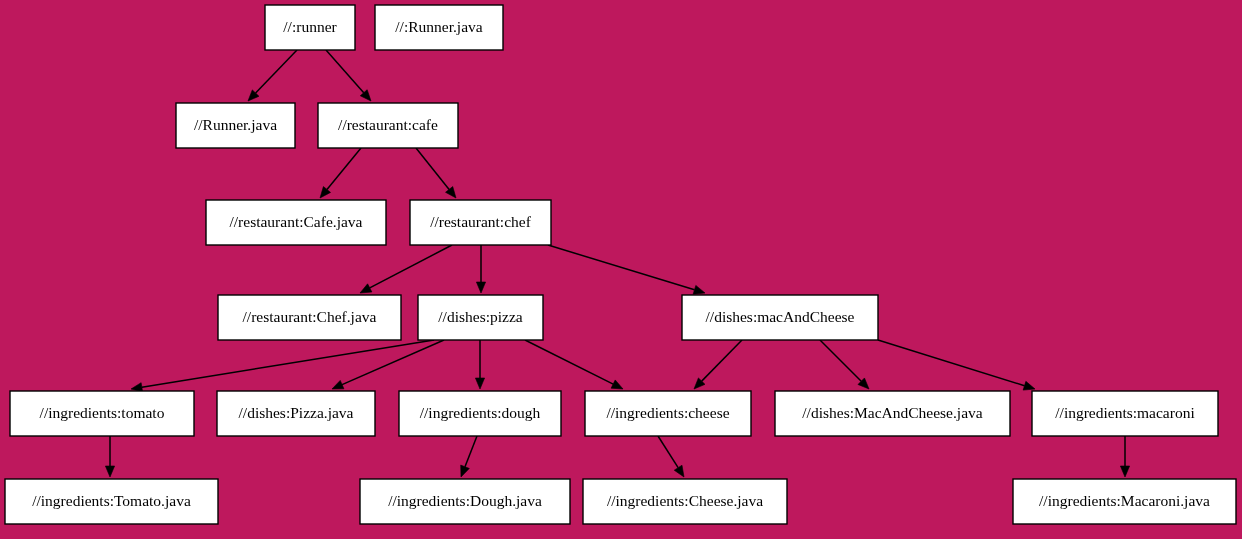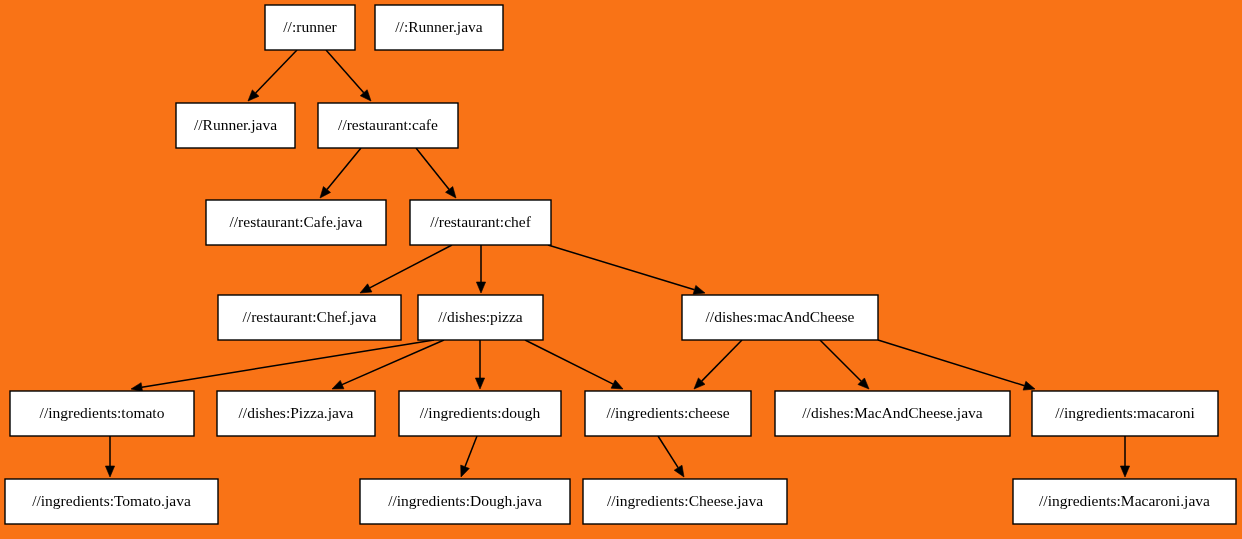--- a/index.html
+++ b/index.html
@@ -10,21 +10,21 @@
   body {
     width: 1242px;
     height: 539px;
     font-family: "Liberation Serif", "DejaVu Serif", serif;
     overflow: hidden;
   }
   #graph-root {
     position: relative;
     width: 1242px;
     height: 539px;
-    background: #f97316;
+    background: #be185d;
   }
   #graph-svg {
     position: absolute;
     left: 0;
     top: 0;
     width: 1242px;
     height: 539px;
     display: block;
   }
   .graph-node-box {

